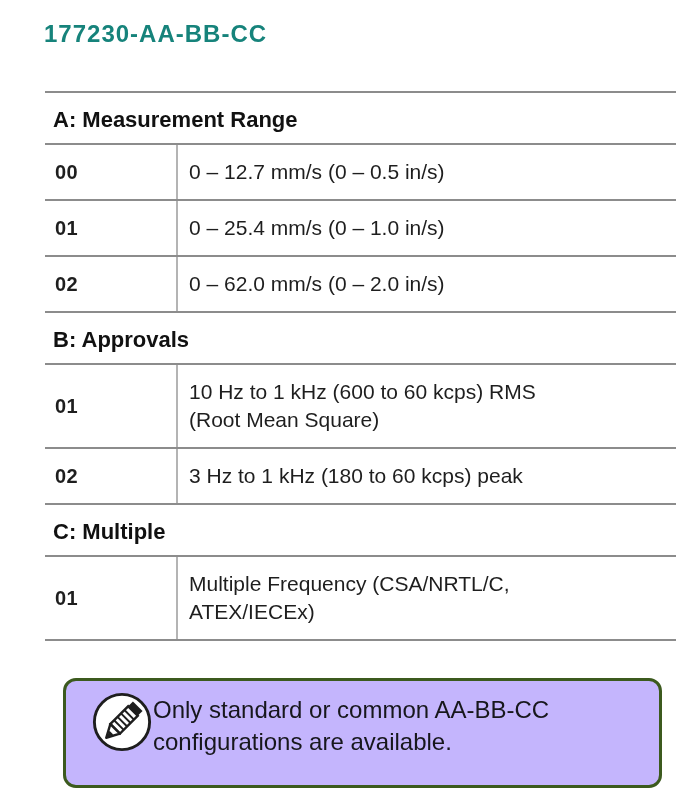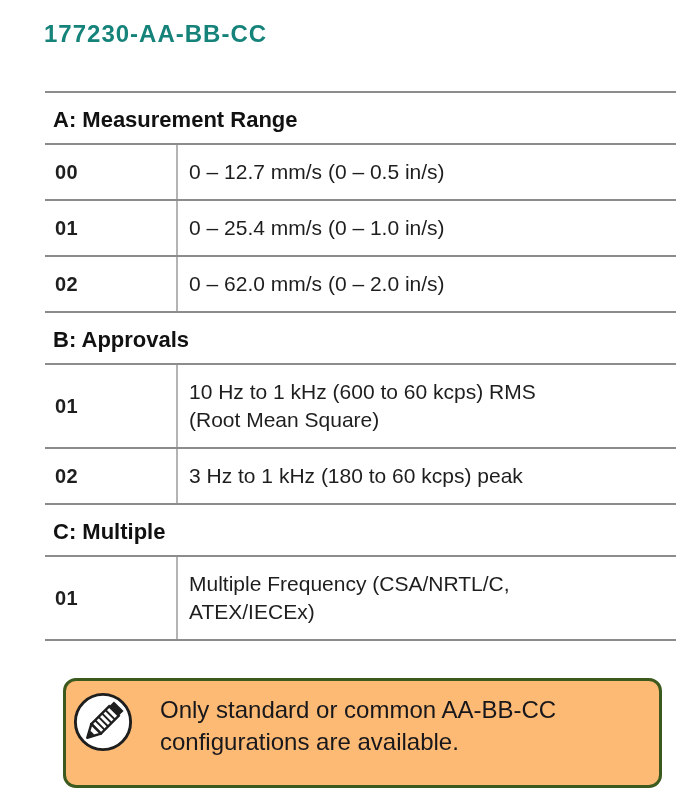--- a/index.html
+++ b/index.html
@@ -59,27 +59,26 @@
     line-height: 28px;
     margin-left: 8px;
   }
   .cell-desc span { display: inline-block; max-width: 400px; }
   .note-box {
     position: absolute;
     left: 63px;
     top: 678px;
     width: 599px;
     height: 110px;
-    background: #fdba74;
+    background: #c4b5fd;
     border: 3px solid #3C5A1E;
     border-radius: 13px;
     display: flex;
     align-items: flex-start;
-    padding: 9px 6px;
-    gap: 26px;
+    padding: 9px 25px;
   }
   .note-icon { flex: 0 0 auto; margin-top: 1px; }
   .note-text {
     font-size: 24px;
     line-height: 32px;
     padding-top: 4px;
     max-width: 455px;
     color: #17171c;
   }
 </style>

